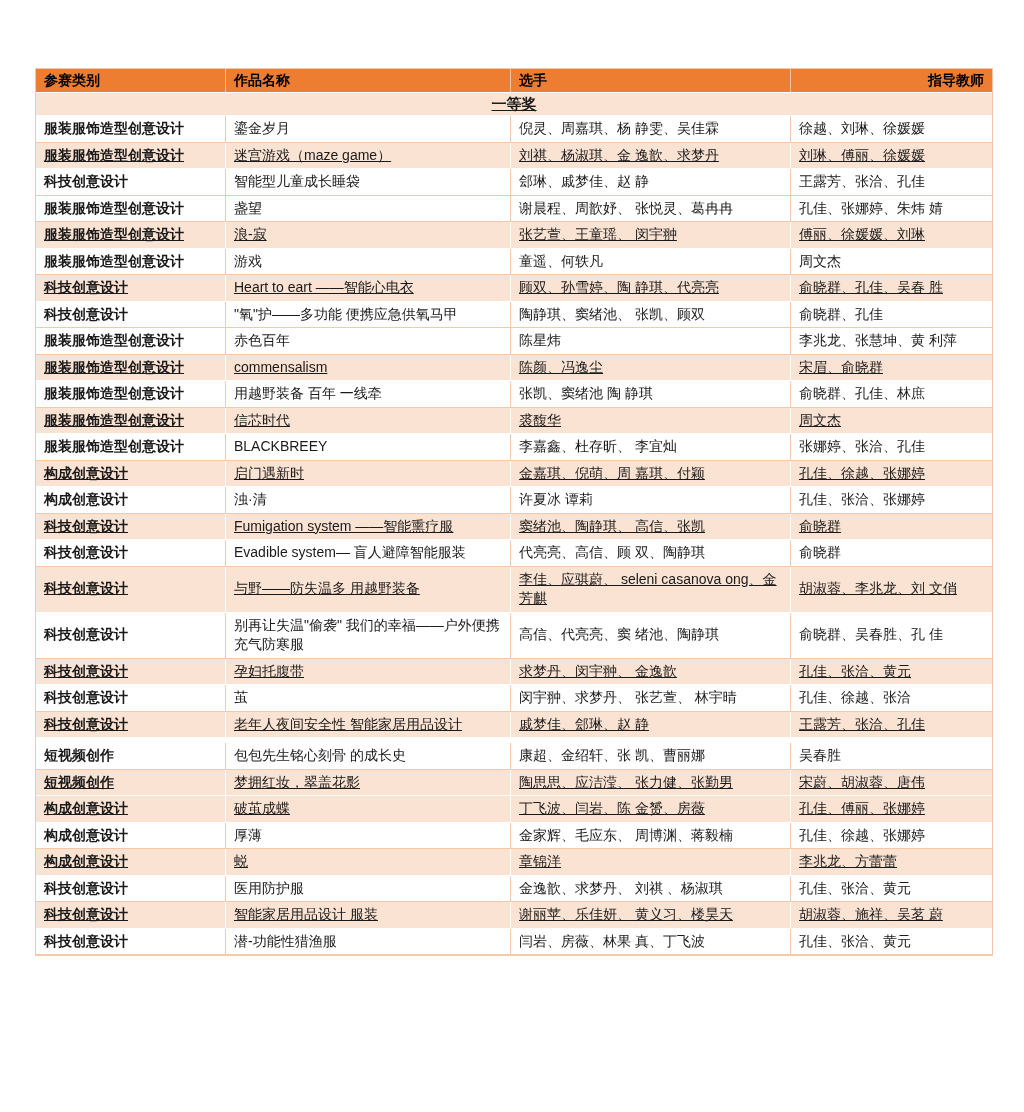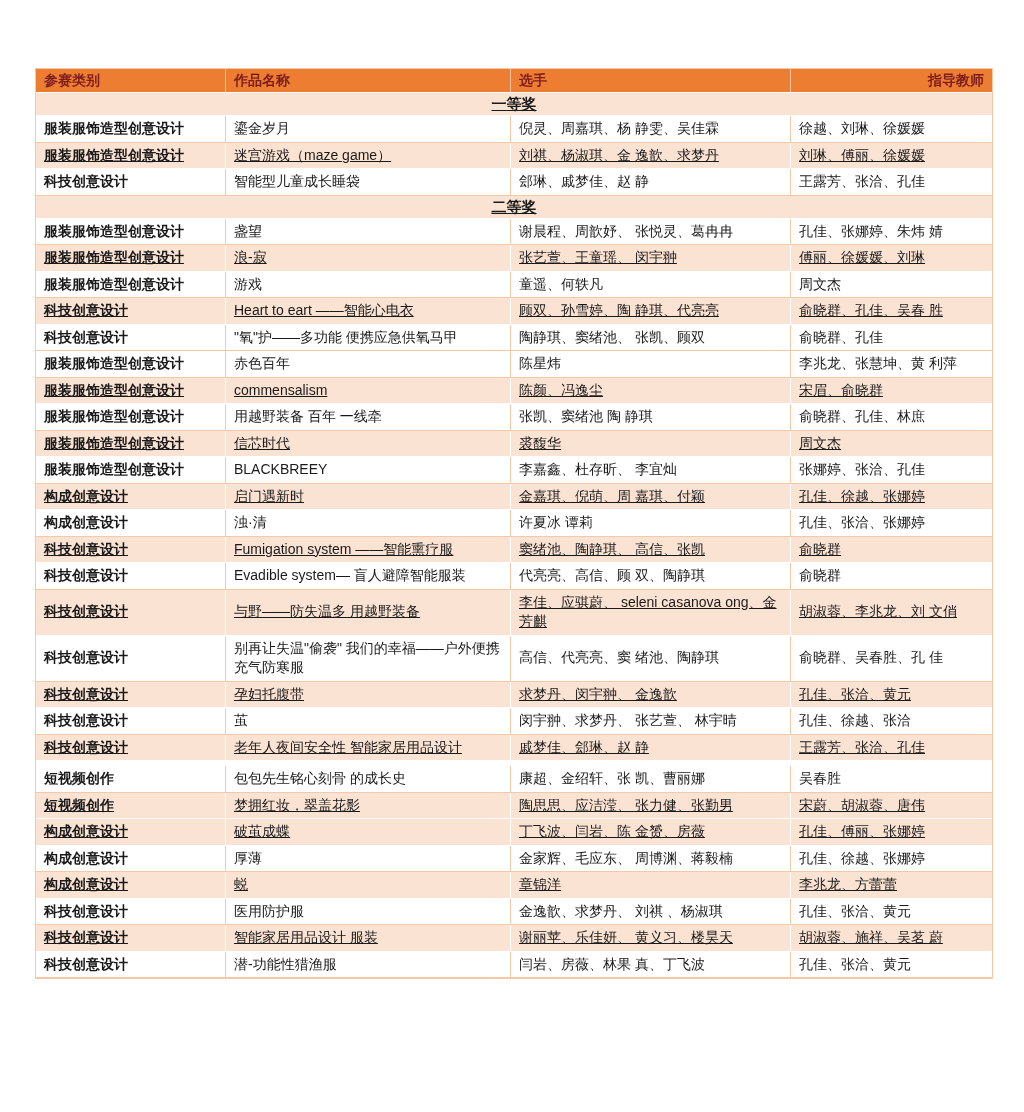--- a/index.html
+++ b/index.html
@@ -39,21 +39,21 @@
   table.awards{
     width:956px;
     table-layout:fixed;
     border-collapse:separate;
     border-spacing:0;
     border:1px solid var(--border);
     font-size:14px;
   }
   th{
     background:var(--header-bg);
-    color:#7f1d1d;
+    color:#000000;
     font-weight:bold;
     text-align:left;
     height:24px;
     padding:0 8px;
     font-size:14px;
     border-right:1px solid rgba(255,255,255,0.55);
     border-bottom:1px solid #ffffff;
   }
   th:last-child{border-right:none;text-align:right;}
   td{
@@ -128,23 +128,20 @@
             <td>迷宫游戏（maze game）</td>
             <td>刘祺、杨淑琪、金 逸歆、求梦丹</td>
             <td>刘琳、傅丽、徐媛媛</td>
           </tr>
           <tr class="row-white">
             <td class="cat">科技创意设计</td>
             <td>智能型儿童成长睡袋</td>
             <td>郐琳、戚梦佳、赵 静</td>
             <td>王露芳、张洽、孔佳</td>
           </tr>
-          <tr class="section-row row-peach">
-            <td colspan="4">二等奖</td>
-          </tr>
           <tr class="row-white">
             <td class="cat">服装服饰造型创意设计</td>
             <td>盏望</td>
             <td>谢晨程、周歆妤、 张悦灵、葛冉冉</td>
             <td>孔佳、张娜婷、朱炜 婧</td>
           </tr>
           <tr class="row-peach">
             <td class="cat">服装服饰造型创意设计</td>
             <td>浪-寂</td>
             <td>张艺萱、王童瑶、 闵宇翀</td>

